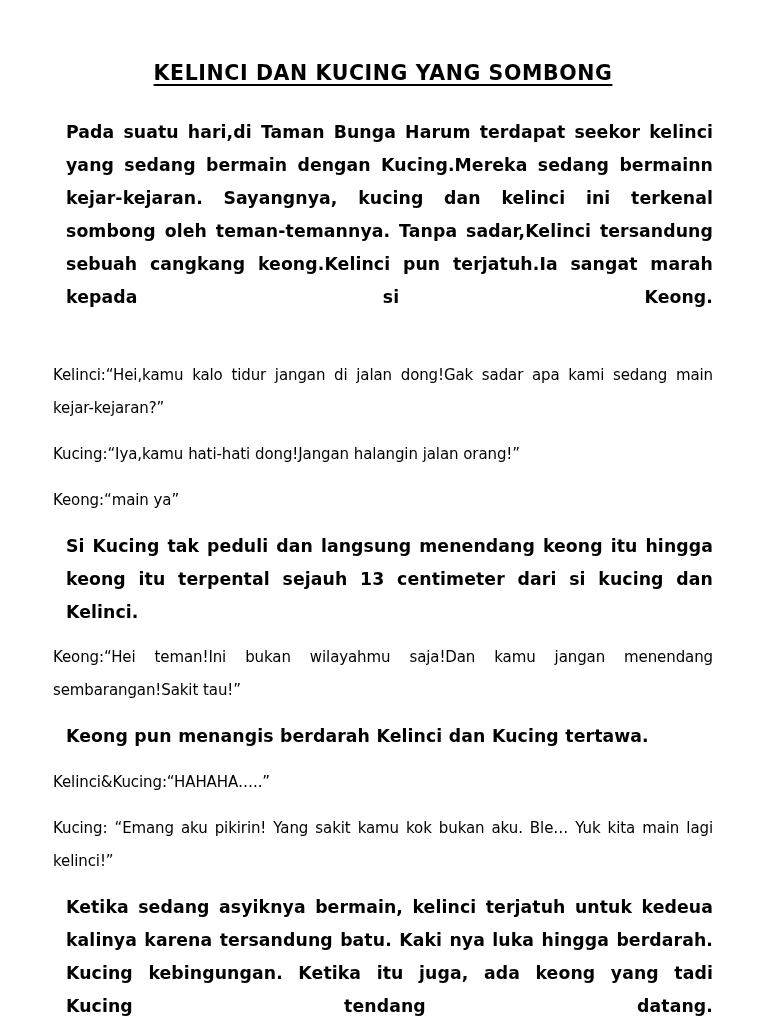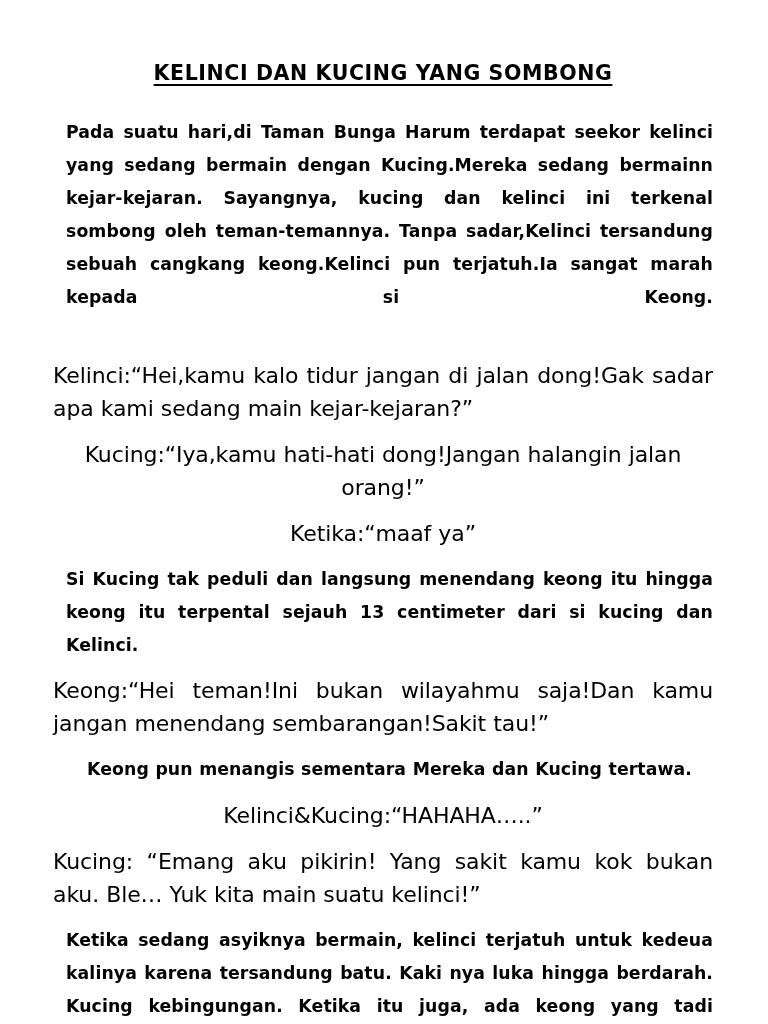--- a/index.html
+++ b/index.html
@@ -66,60 +66,60 @@
   
   .narrative.full-just::after {
     content: "";
     display: inline-block;
     width: 100%;
   }
 
   
   .dialogue {
     font-family: "DejaVu Sans", sans-serif;
-    font-size: 22px;
+    font-size: 15px;
     font-weight: normal;
     line-height: 33px;
     text-align: left;
     margin: 0 0 12px 0;
     letter-spacing: -0.1px;
     word-spacing: 0.2px;
   }
   .dialogue:last-child { margin-bottom: 0; }
 
   
   .dialogue.wrap {
     text-align: justify;
     text-justify: inter-word;
   }
-  .gap-md { margin-bottom: 13px; text-align: center; }
+  .gap-md { margin-bottom: 13px; }
 </style>
 </head>
 <body style="color: rgb(0, 0, 0);">
 
 <div class="page" style="background: rgb(255, 255, 255);">
   <div class="content">
 
     <h1 class="doc-title">KELINCI DAN KUCING YANG SOMBONG</h1>
 
     <p class="narrative full-just">Pada suatu hari,di Taman Bunga Harum terdapat seekor kelinci yang sedang bermain dengan Kucing.Mereka sedang bermainn kejar-kejaran. Sayangnya, kucing dan kelinci ini terkenal sombong oleh teman-temannya. Tanpa sadar,Kelinci tersandung sebuah cangkang keong.Kelinci pun terjatuh.Ia sangat marah kepada si Keong.</p>
 
     <p class="dialogue wrap gap-md">Kelinci:“Hei,kamu kalo tidur jangan di jalan dong!Gak sadar apa kami sedang main kejar-kejaran?”</p>
 
     <p class="dialogue gap-md">Kucing:“Iya,kamu hati-hati dong!Jangan halangin jalan orang!”</p>
 
-    <p class="dialogue gap-md">Ketika:“maaf ya”</p>
+    <p class="dialogue gap-md">Keong:“main ya”</p>
 
     <p class="narrative">Si Kucing tak peduli dan langsung menendang keong itu hingga keong itu terpental sejauh 13 centimeter dari si kucing dan Kelinci.</p>
 
     <p class="dialogue wrap gap-md">Keong:“Hei teman!Ini bukan wilayahmu saja!Dan kamu jangan menendang sembarangan!Sakit tau!”</p>
 
-    <p class="narrative gap-md">Keong pun menangis sementara Mereka dan Kucing tertawa.</p>
+    <p class="narrative gap-md">Keong pun menangis berdarah Kelinci dan Kucing tertawa.</p>
 
     <p class="dialogue gap-md">Kelinci&amp;Kucing:“HAHAHA…..”</p>
 
-    <p class="dialogue wrap gap-md">Kucing: “Emang aku pikirin! Yang sakit kamu kok bukan aku. Ble… Yuk kita main suatu kelinci!”</p>
+    <p class="dialogue wrap gap-md">Kucing: “Emang aku pikirin! Yang sakit kamu kok bukan aku. Ble… Yuk kita main lagi kelinci!”</p>
 
 
     <p class="narrative full-just">Ketika sedang asyiknya bermain, kelinci terjatuh untuk kedeua kalinya karena tersandung batu. Kaki nya luka hingga berdarah. Kucing kebingungan. Ketika itu juga, ada keong yang tadi Kucing tendang datang.</p>
 
   </div>
 </div>
 
 </body></html>

